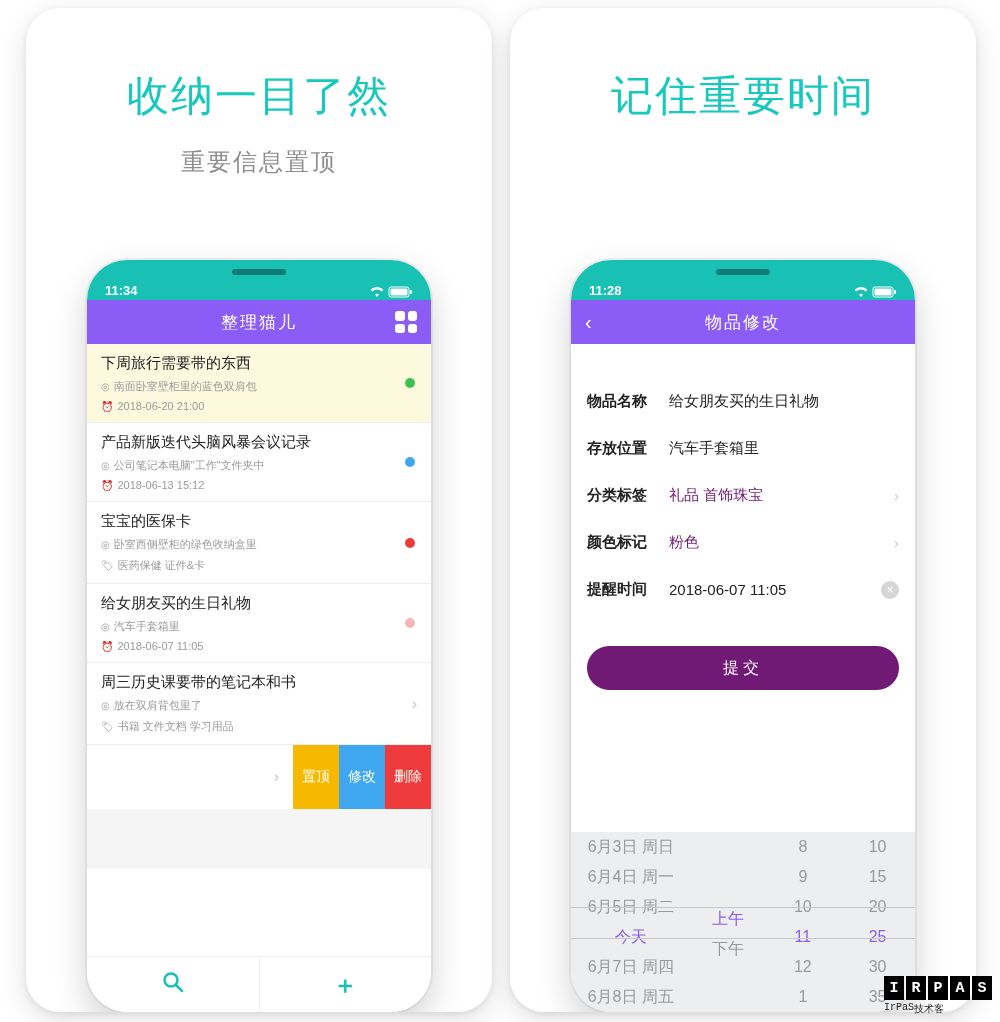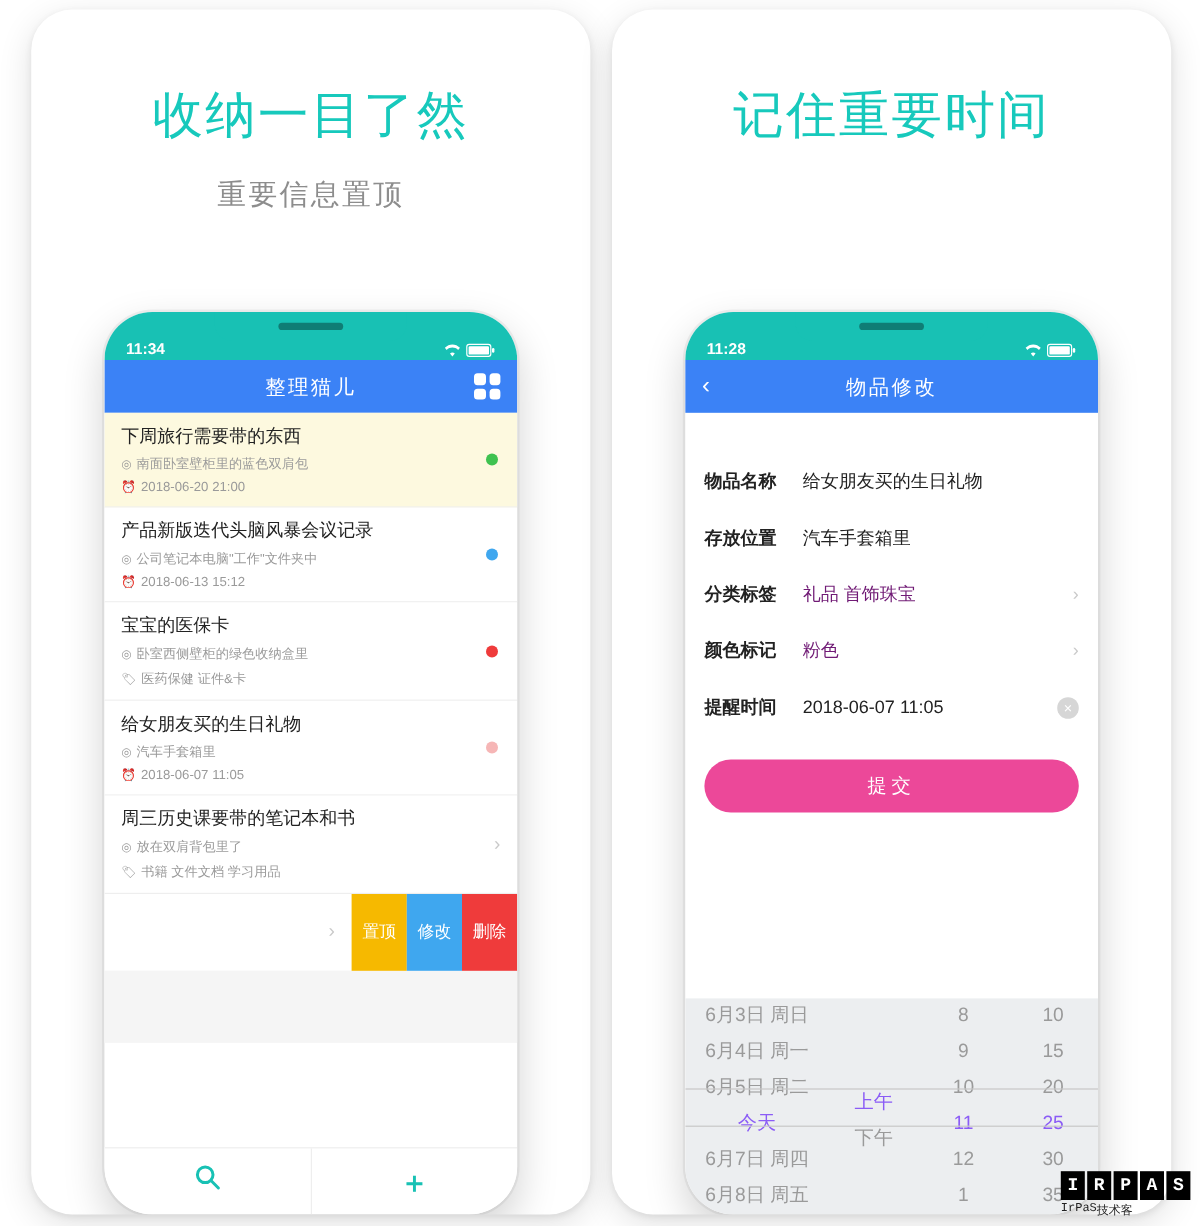--- a/index.html
+++ b/index.html
@@ -83,21 +83,21 @@
     padding: 0 18px 2px;
     font-size: 13px;
     font-weight: 600;
   }
   .statusbar .right { display:flex; align-items:center; gap:4px; }
   .wifi-ico, .batt-ico { display:inline-block; }
   .wifi-ico svg, .batt-ico svg { display:block; }
 
   .appbar {
     height: 44px;
-    background: #3b82f6;
+    background: #8b5cf6;
     color: #ffffff;
     display: flex;
     align-items: center;
     justify-content: center;
     position: relative;
     font-size: 17px;
     letter-spacing: 2px;
   }
   .appbar .grid-btn {
     position: absolute;
@@ -185,24 +185,24 @@
   .form-row .val.dark{ color:#222; }
   .form-row .rchev{
     color:#c9c9c9; font-size:15px; padding-left:6px;
   }
   .form-row .clear-ico{
     width:18px; height:18px; border-radius:50%; background:#d6d6d6;
     color:#fff; font-size:12px; line-height:18px; text-align:center;
   }
 
   .submit{
-    margin: 20px 16px 0;
+    margin: 33px 16px 0;
     height: 44px;
     border-radius: 22px;
-    background:#ec4899;
+    background:#701a75;
     color:#fff;
     display:flex; align-items:center; justify-content:center;
     font-size:16px; letter-spacing:4px;
   }
 
   .picker{
     position:absolute; left:0; right:0; bottom:0;
     height:180px;
     background:#eceef0;
     display:flex;

